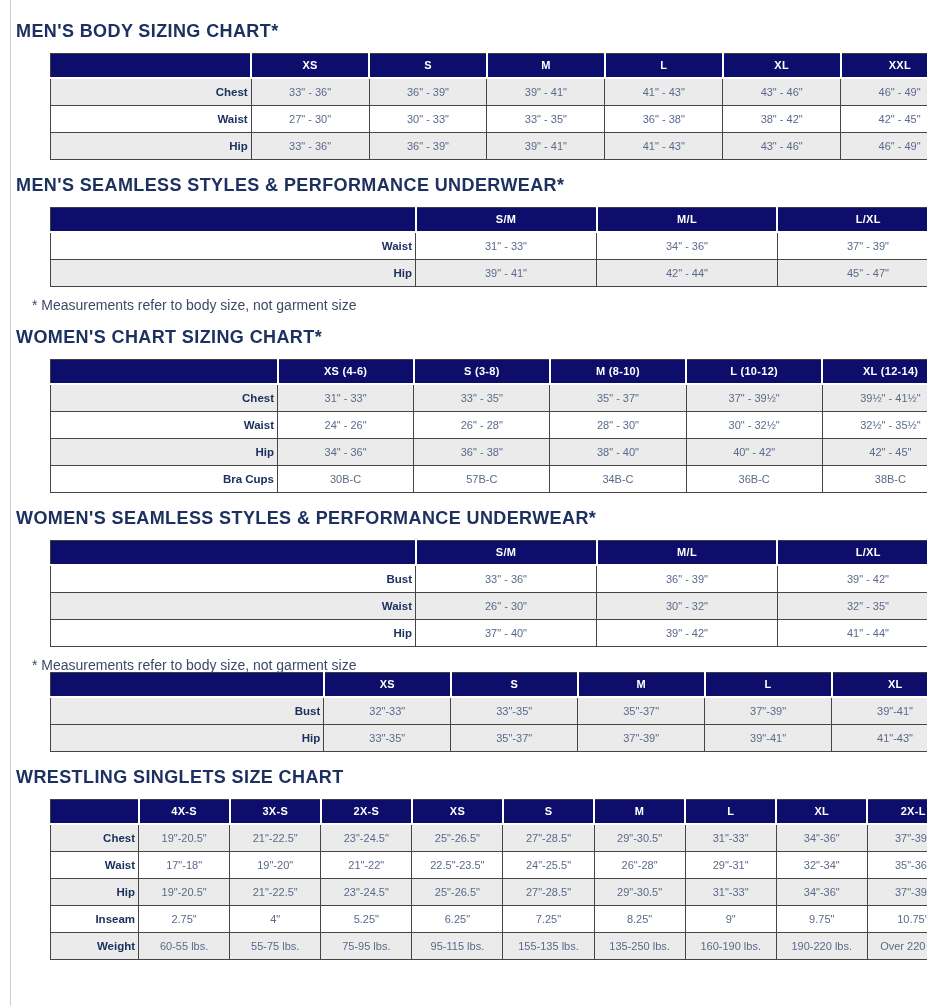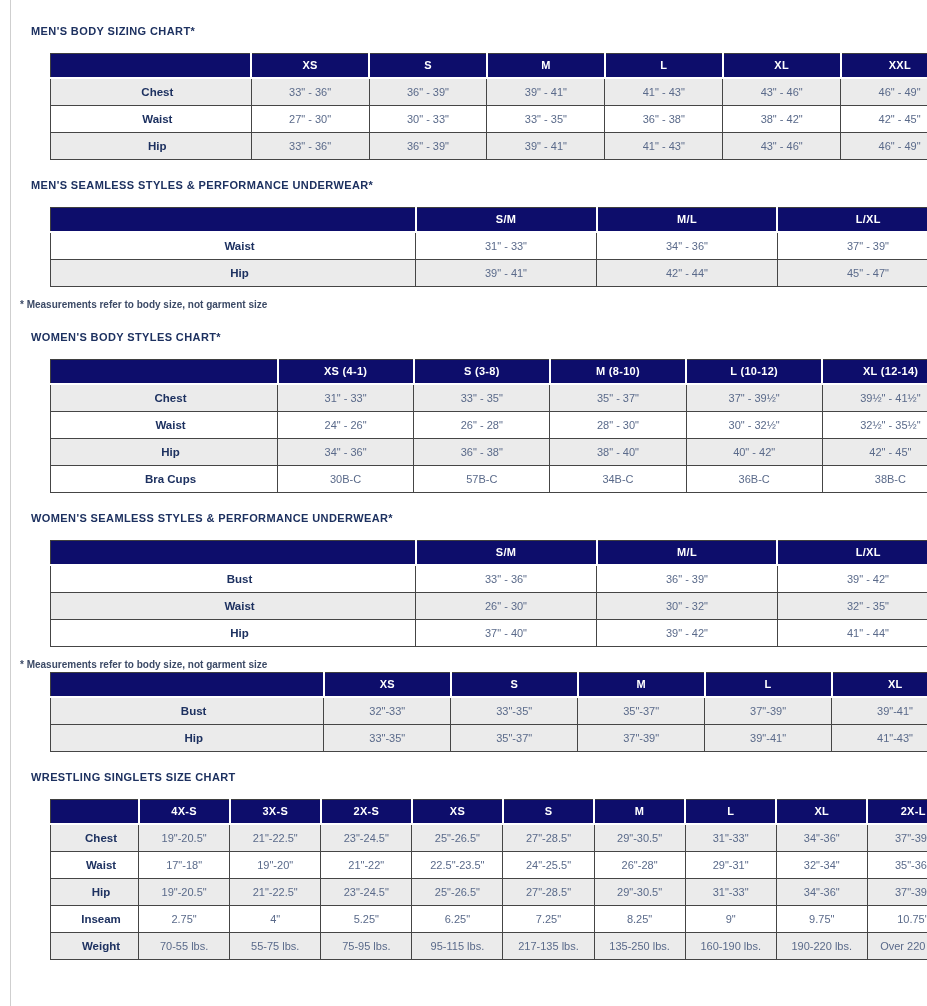--- a/index.html
+++ b/index.html
@@ -12,25 +12,25 @@
     padding: 10px 2px 12px 16px;
     background: #ffffff;
   }
   .edge-line {
     position: absolute;
     left: 10px; top: 0; bottom: 0;
     width: 1px;
     background: #cfcfcf;
   }
   .section-title {
-    font-size: 11px;
+    font-size: 18px;
     font-weight: bold;
     color: var(--title-text, #1d3160);
     letter-spacing: 0.4px;
-    margin: 16px 0 13px 15px;
+    margin: 16px 0 13px 0;
     line-height: 18px;
   }
   .section:first-child .section-title { margin-top: 12px; }
   table.size-table {
     width: 100%;
     border-collapse: collapse;
     table-layout: fixed;
     border: 1px solid var(--border, #3f3f3f);
     background: #0f172a;
     margin-left: 34px;
@@ -54,34 +54,33 @@
     border: 1px solid #454545;
     font-size: 11px;
     line-height: 14px;
     padding: 6px 3px;
     text-align: center;
     color: var(--value-text, #5a6a8a);
     overflow: hidden;
     white-space: nowrap;
   }
   table.size-table td.label {
-    text-align: center;
+    text-align: right;
     padding-left: 16px;
     font-weight: bold;
     font-size: 11.5px;
     color: var(--label-text, #1d3160);
   }
   tr.shaded td { background: var(--row-shaded-bg, #ebebeb); }
   tr.plain td { background: #ffffff; }
   .footnote {
-    font-size: 10px;
+    font-size: 14px;
     color: #3c4a66;
-    margin: 11px 0 0 4px;
+    margin: 11px 0 0 16px;
     line-height: 14px;
-    font-weight: bold;
   }
 </style>
 </head>
 <body>
 
 <div class="page">
   <div class="edge-line"></div>
   <div id="sections">
       <section class="section">
         <h2 class="section-title">MEN'S BODY SIZING CHART*</h2>
@@ -165,34 +164,34 @@
               <td class="label">Hip</td>
               <td class="value">39" - 41"</td>
               <td class="value">42" - 44"</td>
               <td class="value">45" - 47"</td>
             </tr>
           </tbody>
         </table>
         <p class="footnote">* Measurements refer to body size, not garment size</p>
       </section>
       <section class="section">
-        <h2 class="section-title">WOMEN'S BODY STYLES CHART*</h2>
+        <h2 class="section-title">WOMEN'S CHART SIZING CHART*</h2>
         <table class="size-table">
           <colgroup>
             <col style="width: 25%;">
             <col>
             <col>
             <col>
             <col>
             <col>
           </colgroup>
           <thead>
             <tr>
               <th class="corner"></th>
-              <th>XS (4-1)</th>
+              <th>XS (4-6)</th>
               <th>S (3-8)</th>
               <th>M (8-10)</th>
               <th>L (10-12)</th>
               <th>XL (12-14)</th>
             </tr>
           </thead>
           <tbody>
             <tr class="shaded">
               <td class="label">Chest</td>
               <td class="value">31" - 33"</td>
@@ -381,25 +380,25 @@
               <td class="value">5.25"</td>
               <td class="value">6.25"</td>
               <td class="value">7.25"</td>
               <td class="value">8.25"</td>
               <td class="value">9"</td>
               <td class="value">9.75"</td>
               <td class="value">10.75"</td>
             </tr>
             <tr class="shaded">
               <td class="label">Weight</td>
-              <td class="value">70-55 lbs.</td>
+              <td class="value">60-55 lbs.</td>
               <td class="value">55-75 lbs.</td>
               <td class="value">75-95 lbs.</td>
               <td class="value">95-115 lbs.</td>
-              <td class="value">217-135 lbs.</td>
+              <td class="value">155-135 lbs.</td>
               <td class="value">135-250 lbs.</td>
               <td class="value">160-190 lbs.</td>
               <td class="value">190-220 lbs.</td>
               <td class="value">Over 220 lbs.</td>
             </tr>
           </tbody>
         </table>
       </section>
     </div>
 </div>

